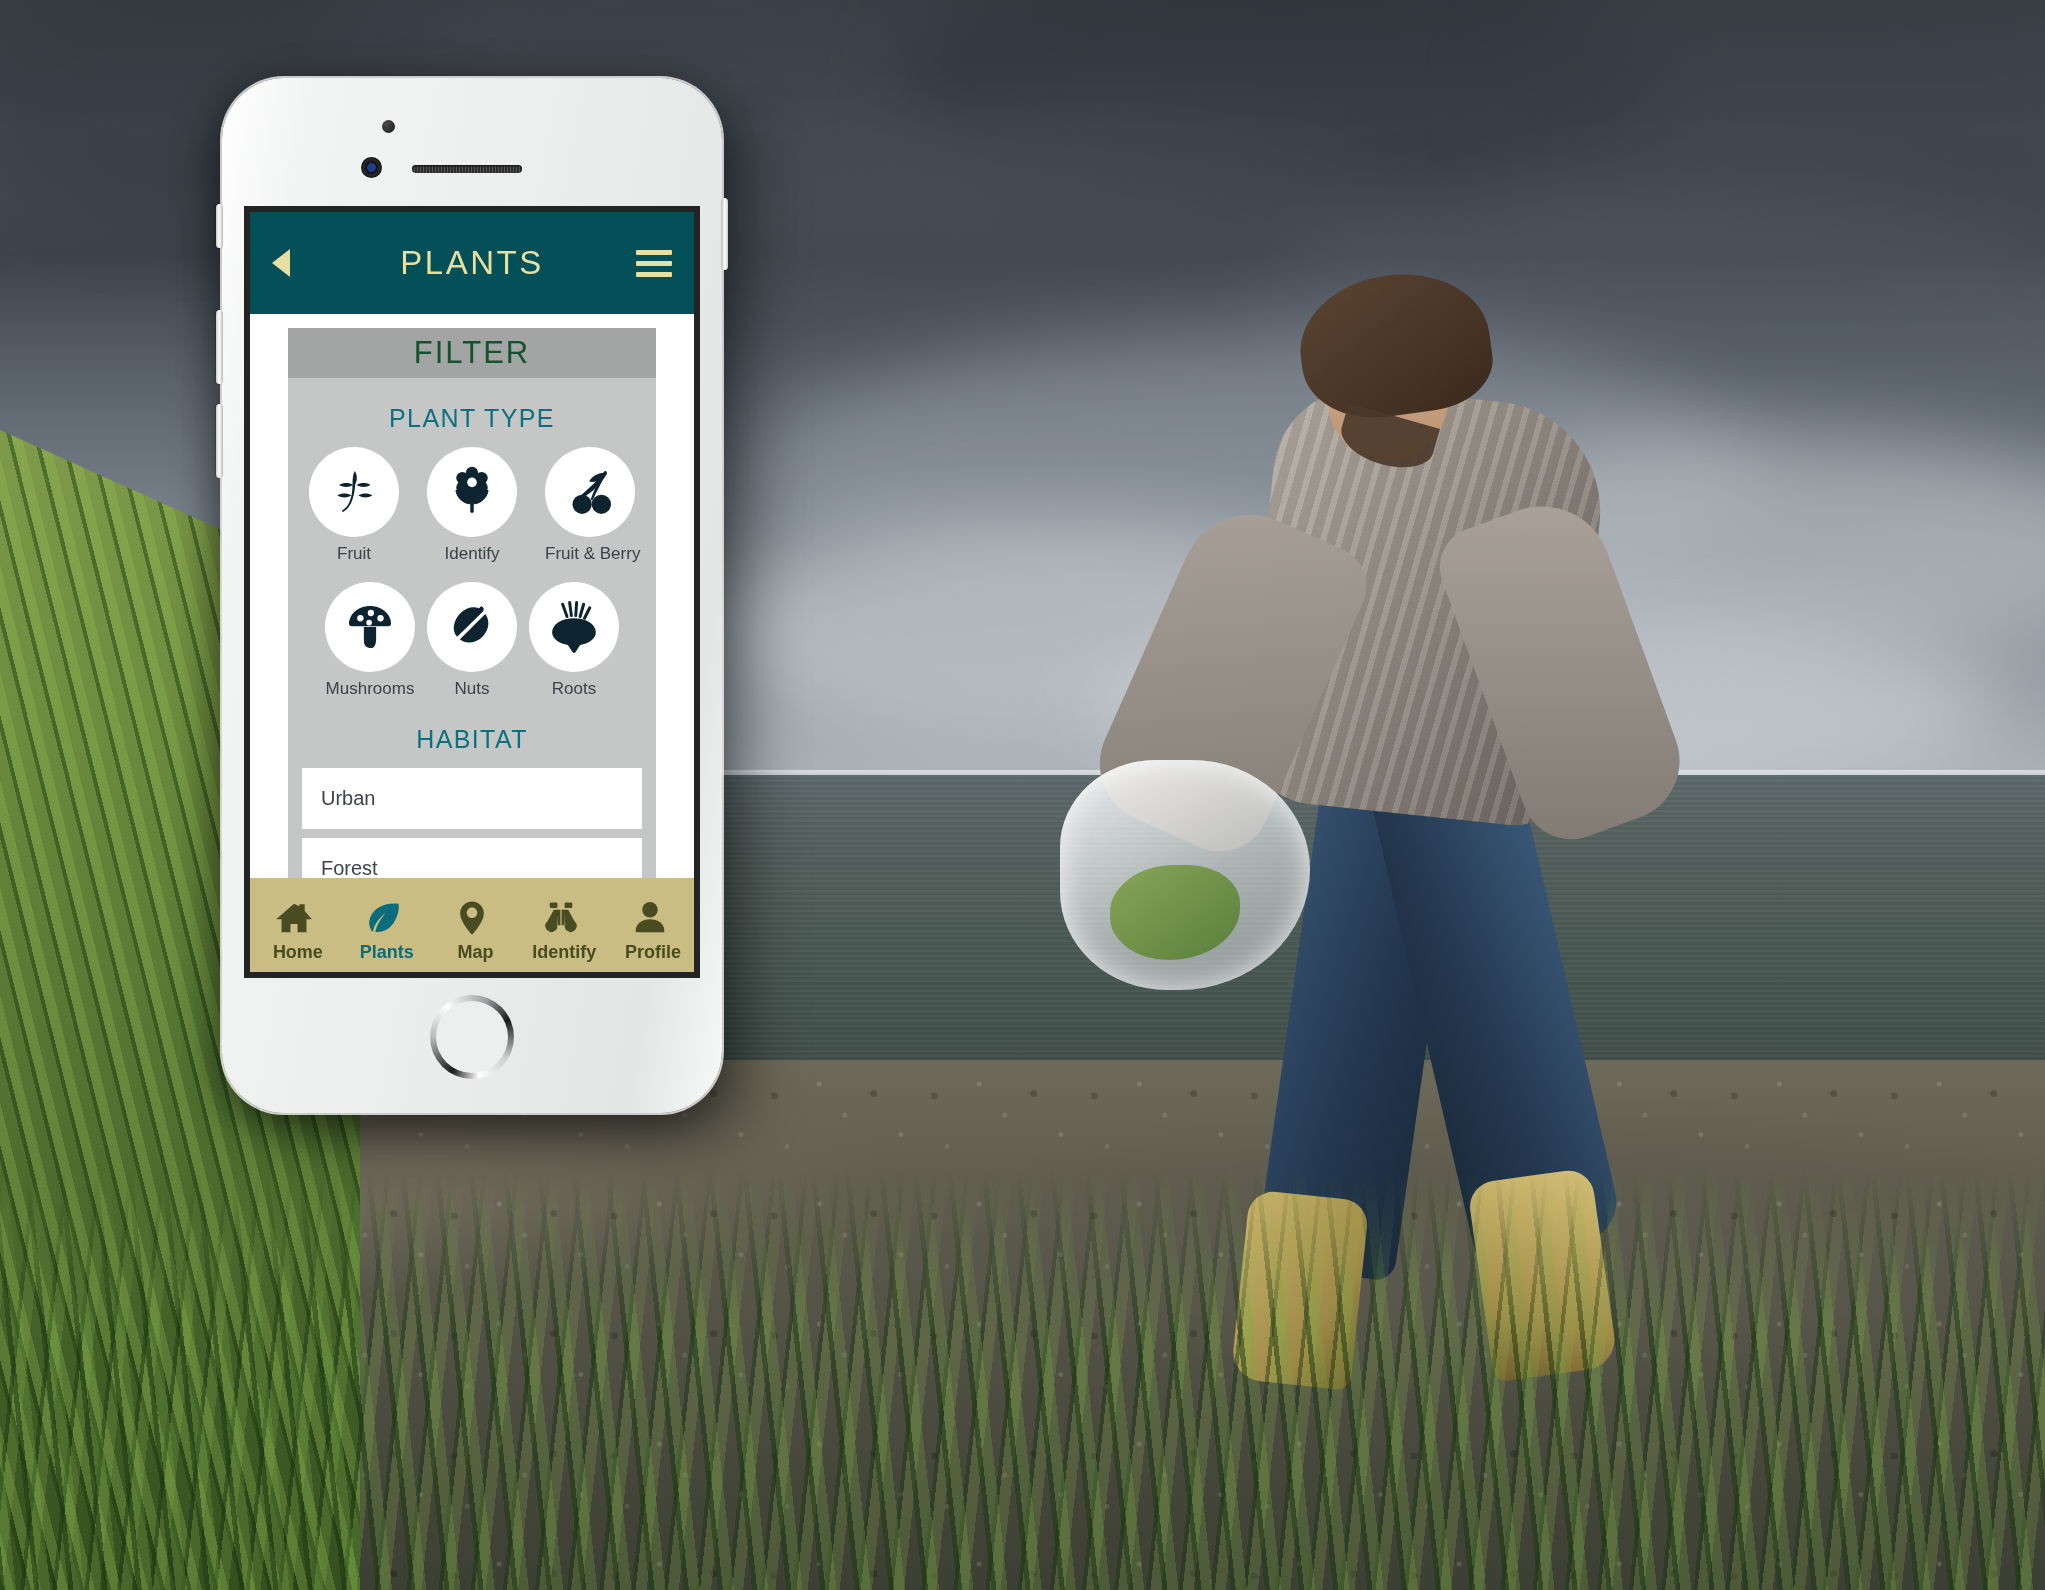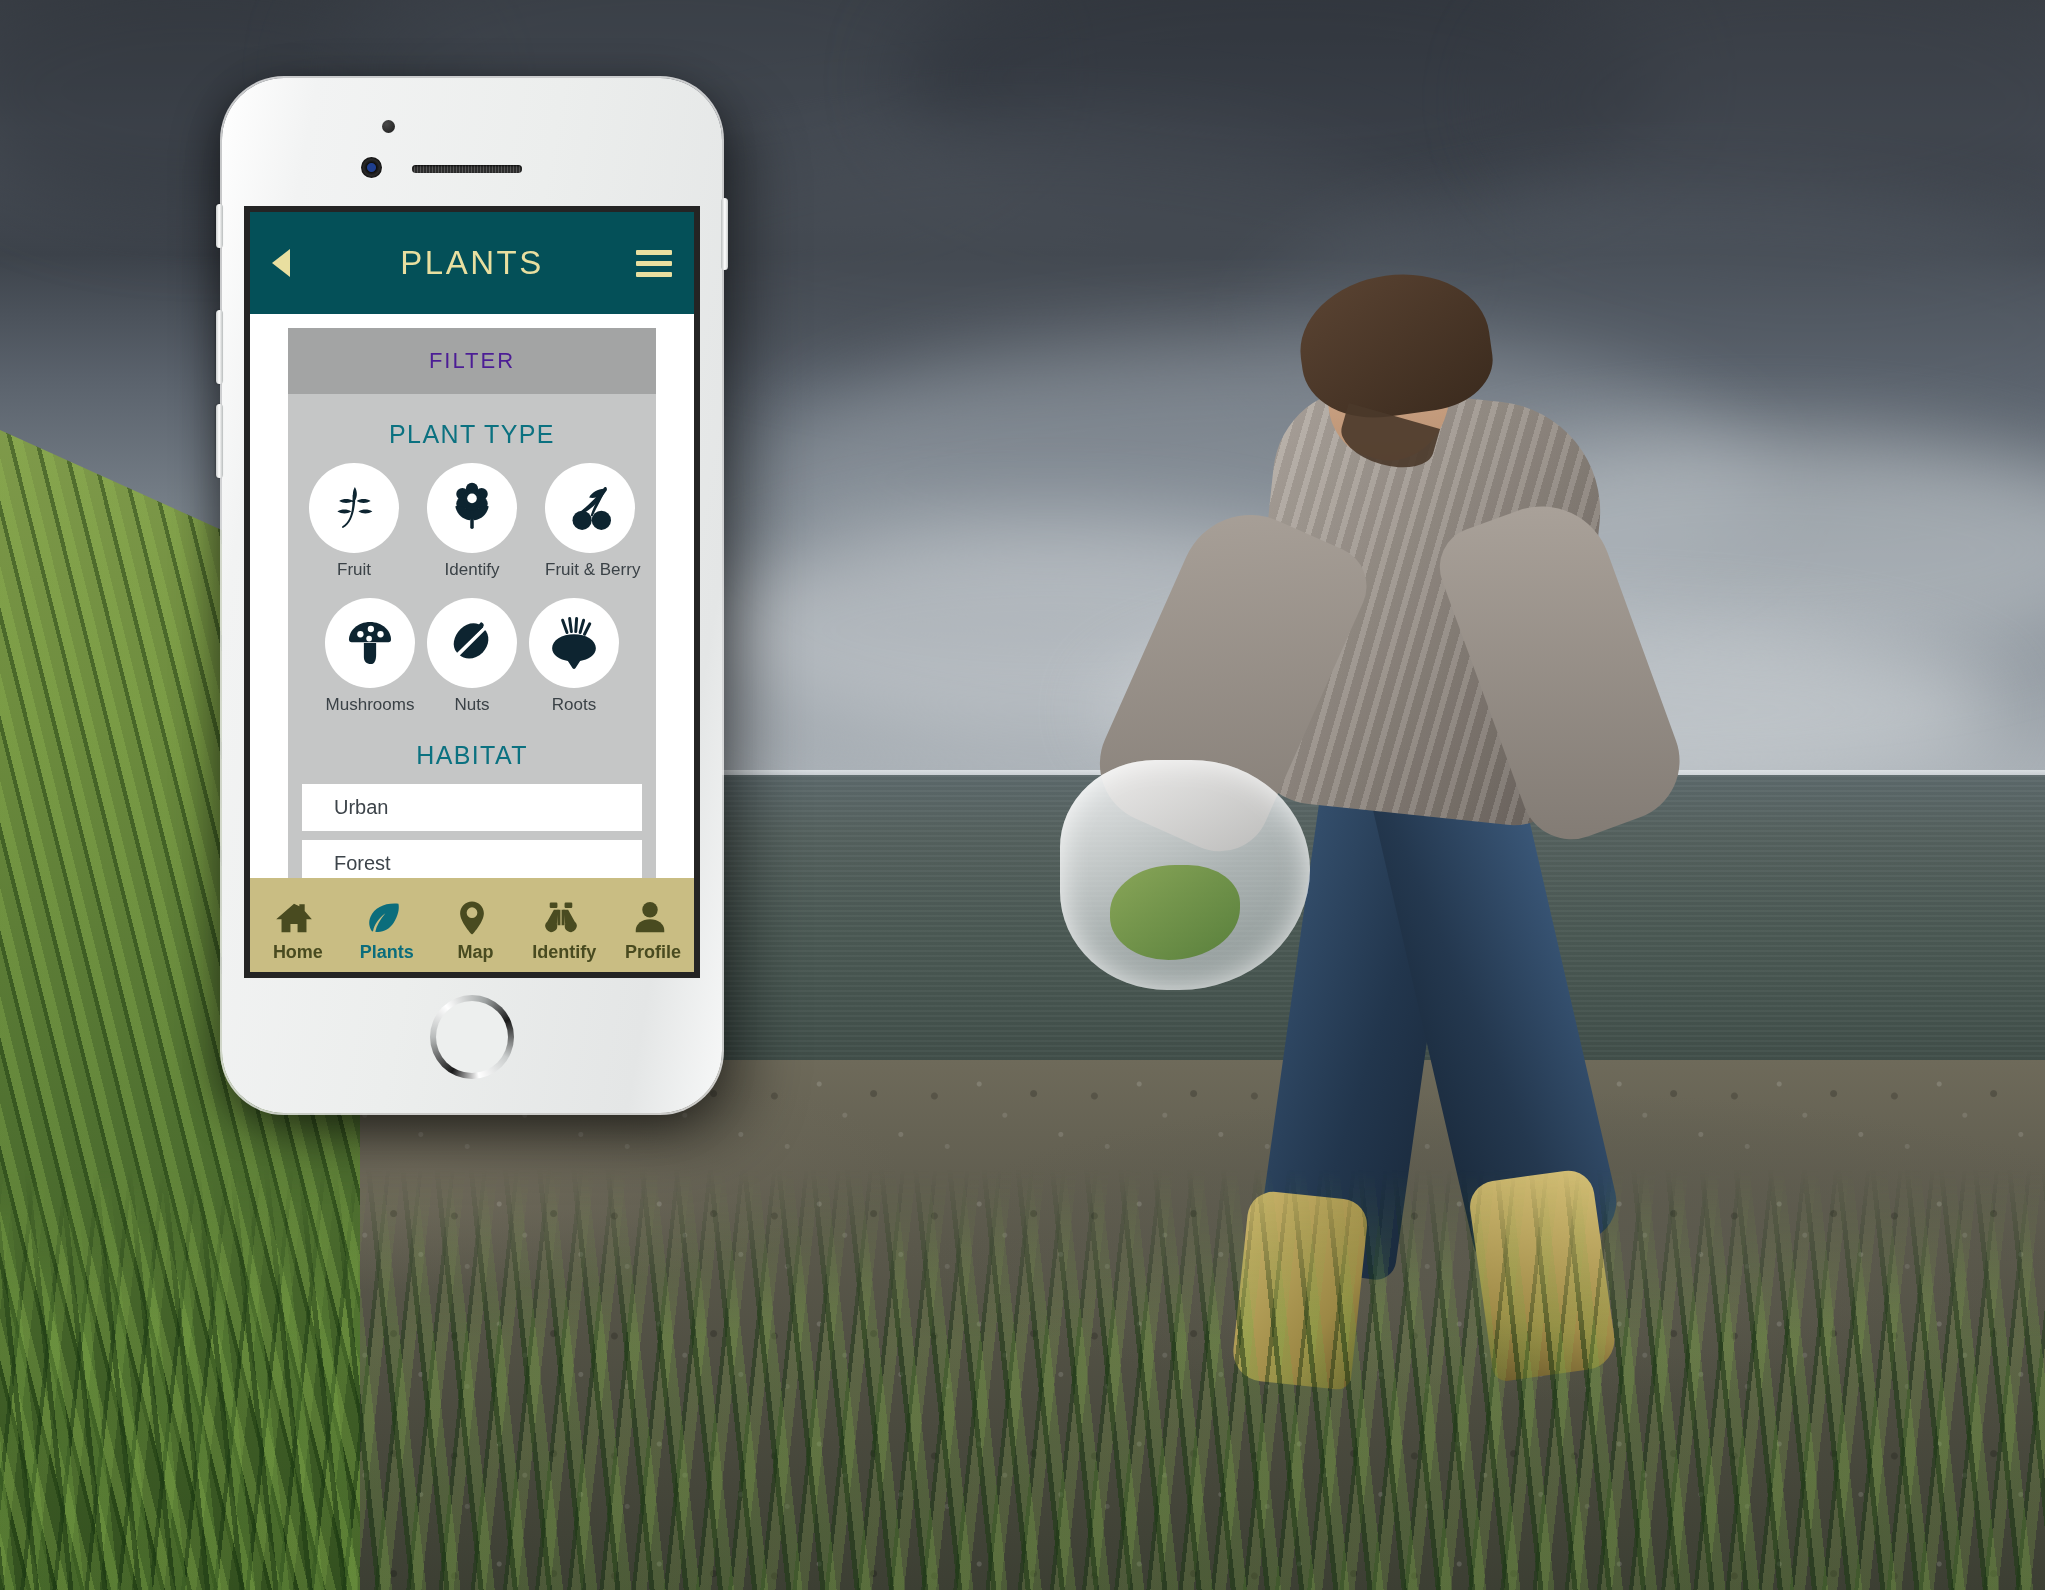--- a/index.html
+++ b/index.html
@@ -160,41 +160,41 @@
   #hamburger{ margin-left:auto; width:36px; cursor:pointer; position:relative; z-index:2;}
   #hamburger span{ display:block; height:5px; background:#e9dfa0; margin:6px 0; border-radius:1px;}
 
   
   #content{ position:relative; height:670px; background:#fff; }
   #filter-panel{
     position:absolute; left:38px; right:38px; top:14px; bottom:0;
     background:#c5c6c6;
   }
   #filter-bar{
-    height:66px; background:#a3a4a4; display:flex; align-items:center; justify-content:center;
-    color:#4c1d95; font-size:22px; letter-spacing:2px;
+    height:50px; background:#a3a4a4; display:flex; align-items:center; justify-content:center;
+    color:#14532d; font-size:31px; letter-spacing:2px;
   }
   .section-title{
     text-align:center; color:#0b7180; font-weight:normal; font-size:25px;
     letter-spacing:1.4px; margin:26px 0 14px;
   }
   .type-grid{ display:flex; justify-content:center; gap:28px; padding:0 18px; }
   .type-item{ width:90px; text-align:center; cursor:pointer; }
   .type-circle{
     width:90px; height:90px; border-radius:50%; background:#fff;
     display:flex; align-items:center; justify-content:center;
   }
   .type-circle svg{ width:56px; height:56px; fill:#0d2430; }
   .type-label{ margin-top:7px; font-size:17px; color:#3b4247; white-space:nowrap; }
   .row2{ margin-top:18px;gap:12px; }
 
   .habitat-list{ margin-top:10px; padding:0 14px; }
   .habitat-item{
-    background:#fff; height:47px; display:flex; align-items:center;
-    padding-left:32px; font-size:20px; color:#3d444a; margin-bottom:9px;
+    background:#fff; height:61px; display:flex; align-items:center;
+    padding-left:19px; font-size:20px; color:#3d444a; margin-bottom:9px;
     cursor:pointer;
   }
 
   
   #bottom-nav{
     position:absolute; left:0; right:0; bottom:0; height:106px;
     background:#c9bd83; display:flex; align-items:center; justify-content:space-around;
   }
   .nav-item{ text-align:center; cursor:pointer; width:86px; }
   .nav-item svg{ width:38px; height:38px; fill:#494b20; display:block; margin:0 auto 5px; }

